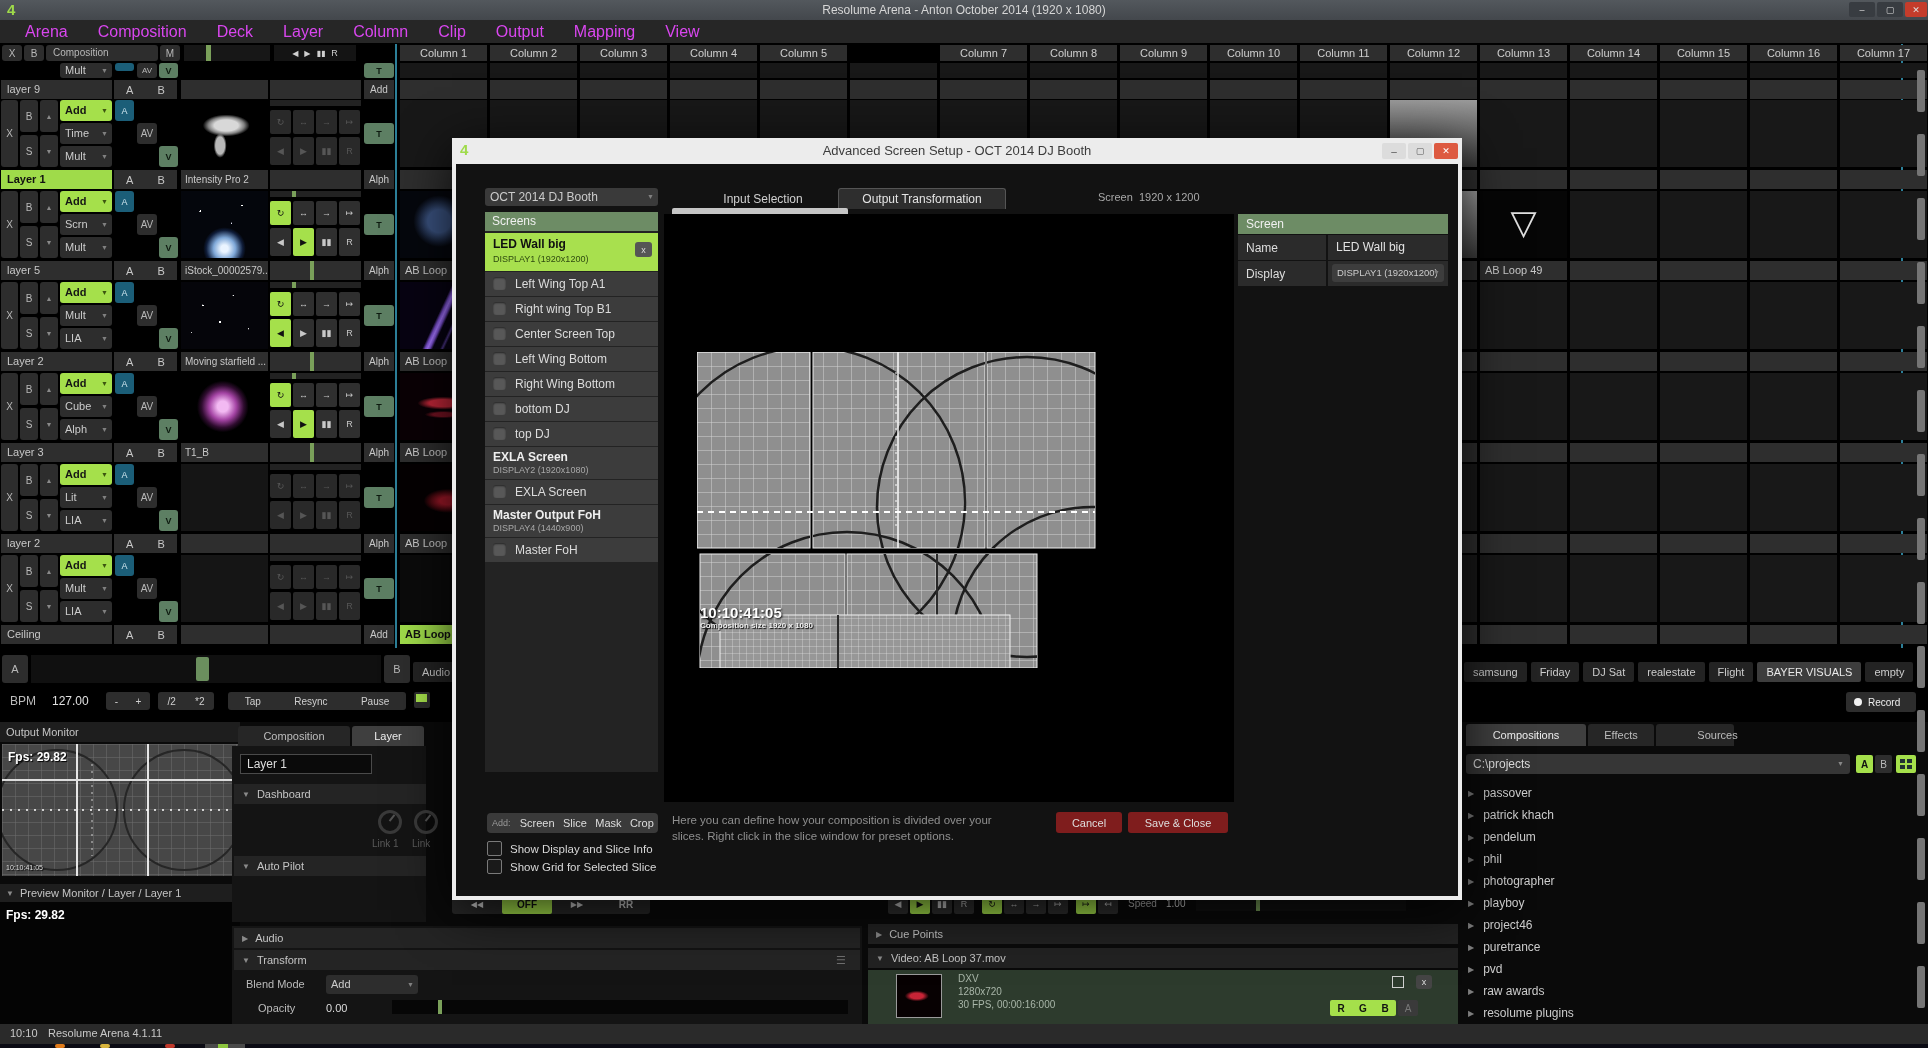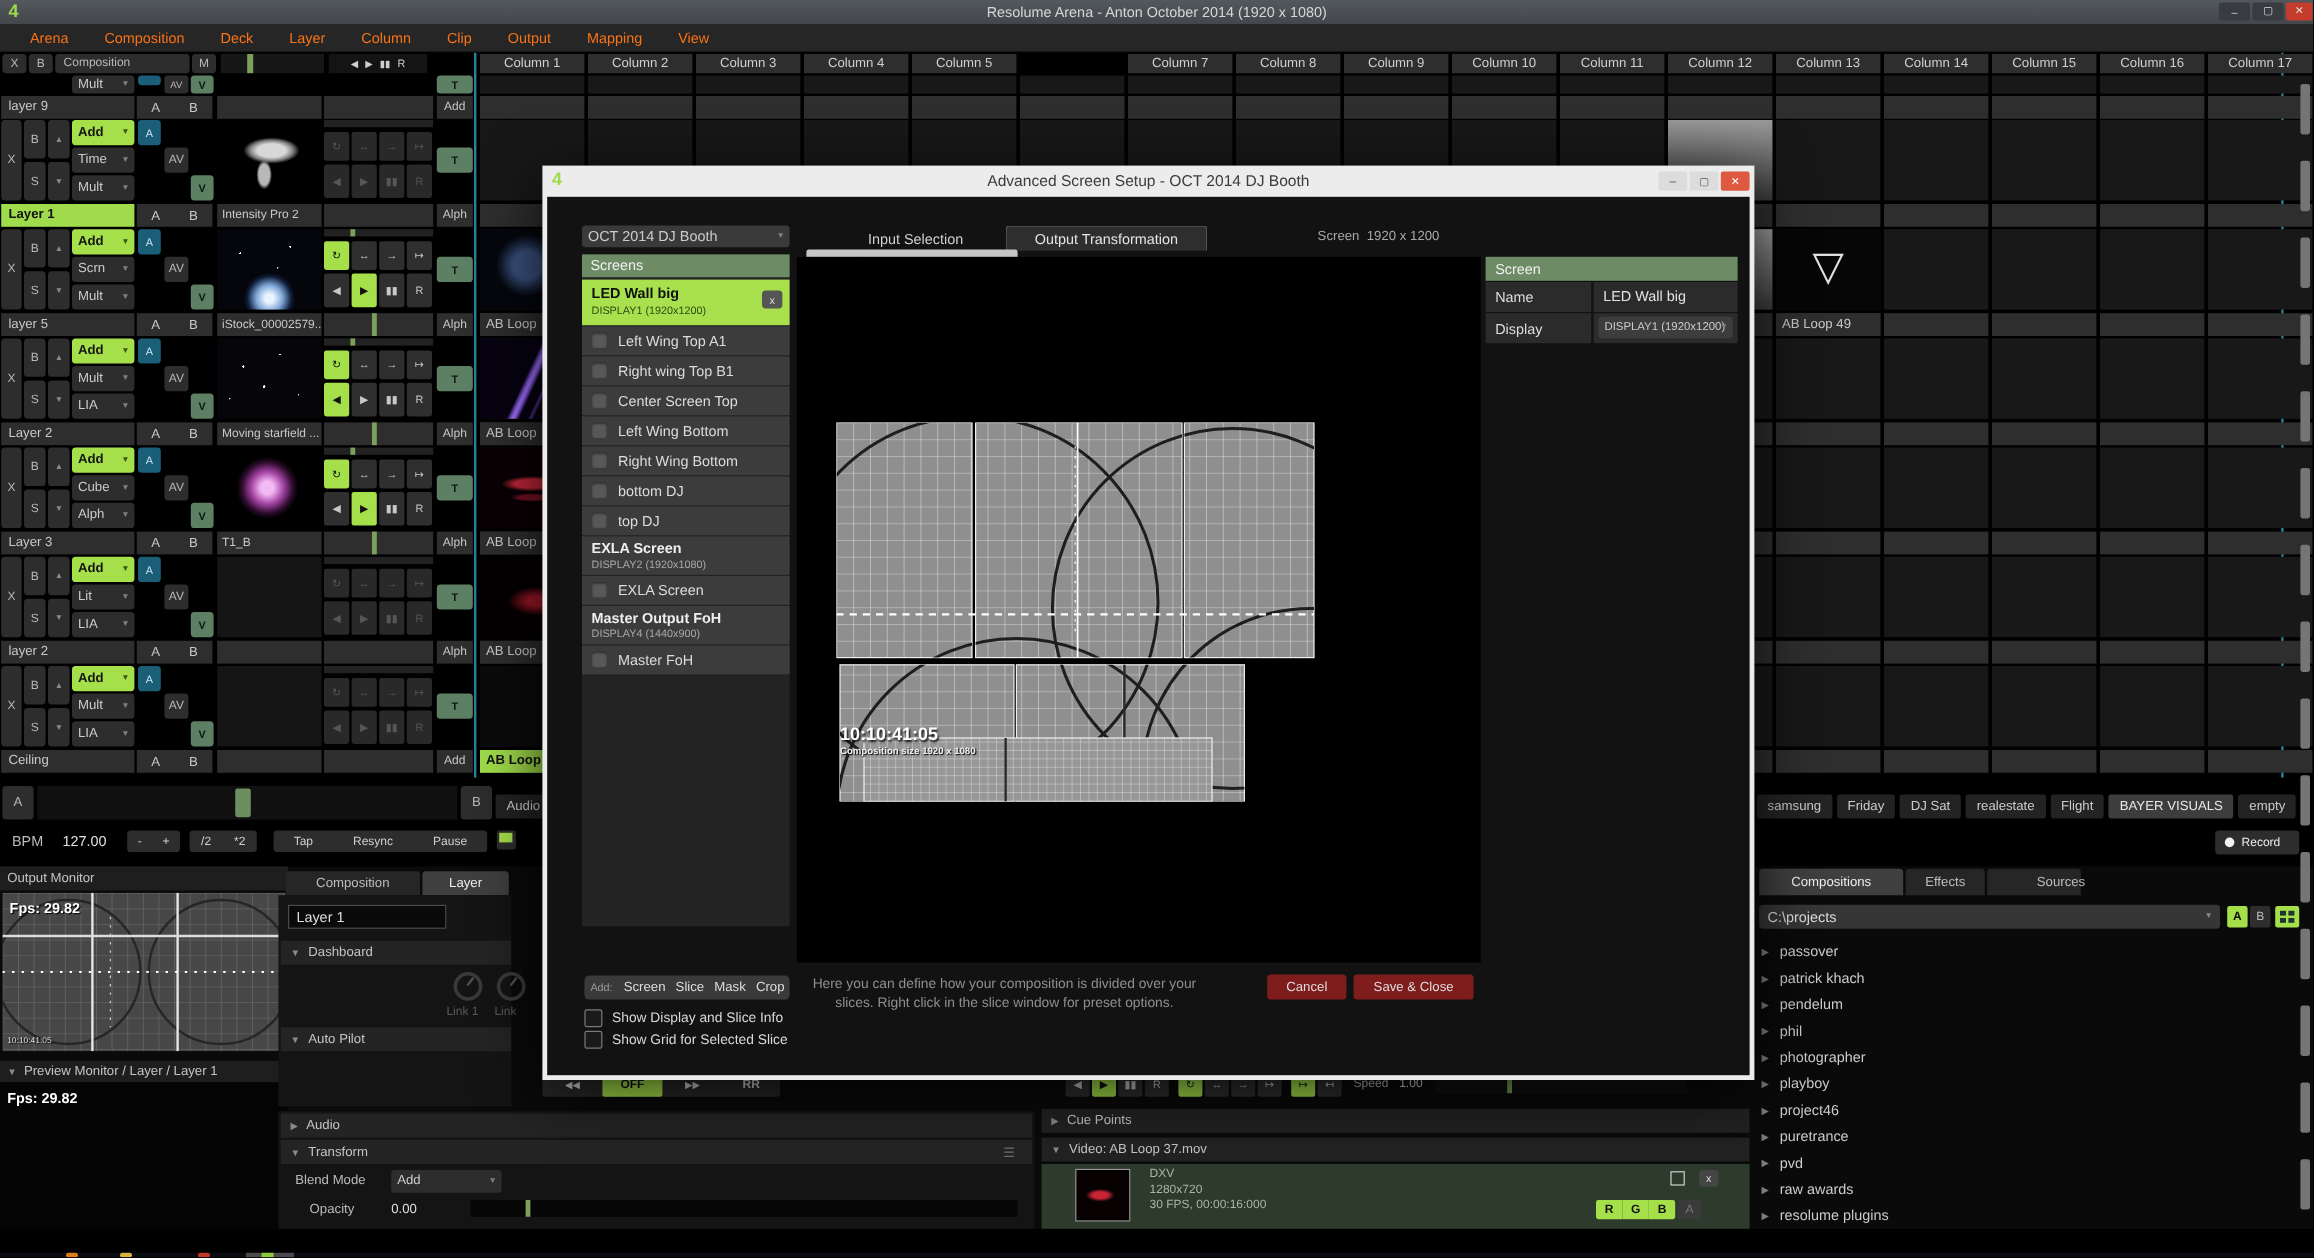--- a/index.html
+++ b/index.html
@@ -7,21 +7,21 @@
        font-family:"Liberation Sans","DejaVu Sans",sans-serif;color:#ccc;font-size:11px;}
   .abs{position:absolute;box-sizing:border-box;}
   .cen{display:flex;align-items:center;justify-content:center;}
   .nowrap{white-space:nowrap;overflow:hidden;}
   
   .titlebar{left:0;top:0;width:1928px;height:20px;background:linear-gradient(#53585d,#43474c);}
   .titlebar .title{position:absolute;left:0;right:0;top:0;height:20px;text-align:center;line-height:20px;color:#d6d6d6;font-size:12px;}
   .logo4{color:#9fdb4a;font-weight:bold;font-size:15px;line-height:18px;}
   .winbtn{height:15px;border-radius:2px;color:#ddd;font-size:9px;}
   .menubar{left:0;top:20px;width:1928px;height:24px;background:#262626;border-bottom:1px solid #000;display:flex;align-items:center;padding-left:10px;gap:0;}
-  .menu-item{padding:0 15px;color:#f97316;font-size:12px;line-height:24px;}
+  .menu-item{padding:0 15px;color:#d946ef;font-size:16px;line-height:24px;}
   
   .lbtn{background:#2d2d2d;border-radius:3px;color:#b8b8b8;font-size:10px;}
   .abtn{background:#1b5e78;border-radius:3px;color:#cfe6ef;font-size:9px;}
   .vbtn{background:#5d7f63;border-radius:3px;color:#0e1a10;font-size:9px;font-weight:bold;}
   .dd{background:#2d2d2d;border-radius:3px;color:#ccc;font-size:11px;line-height:21px;padding-left:5px;position:absolute;}
   .dd.green{background:#a5e04b;color:#151515;font-weight:bold;}
   .dd .caret{position:absolute;right:4px;top:0;font-size:7px;color:#808080;}
   .dd.green .caret{color:#3c5510;}
   .tic{background:#2f2f2f;color:#c8c8c8;font-size:9px;border-radius:2px;}
   .tic.act{background:#a5e04b;color:#111;}
@@ -63,21 +63,21 @@
   .scr-item{position:absolute;left:29px;width:173px;background:#3c3c3c;}
   .scr-item .cb{position:absolute;left:8px;top:5px;width:13px;height:13px;background:#585858;border-radius:3px;box-shadow:inset 0 1px 2px rgba(0,0,0,.6);}
   .scr-item .lab{position:absolute;left:30px;top:0;line-height:24px;color:#dcdcdc;font-size:12px;}
   .scr-sel{background:#a8e04e;}
   .scr-sel .nm{position:absolute;left:8px;top:4px;color:#101010;font-weight:bold;font-size:12px;}
   .scr-sel .sub{position:absolute;left:8px;top:21px;color:#2e4a10;font-size:9px;}
   .scr-grp .nm{position:absolute;left:8px;top:3px;color:#efefef;font-weight:bold;font-size:12px;}
   .scr-grp .sub{position:absolute;left:8px;top:18px;color:#a8a8a8;font-size:9px;}
   .xbtn{position:absolute;right:6px;top:9px;width:17px;height:15px;background:#555;border-radius:3px;color:#ddd;font-size:9px;}
   .dcheck{width:13px;height:13px;border:1px solid #7a7a7a;border-radius:2px;background:#1a1a1a;}
-  .helptxt{color:#8f8f8f;font-size:11.5px;line-height:16px;text-align:center;}
+  .helptxt{color:#8f8f8f;font-size:11.5px;line-height:16px;}
   .dbtn{background:#7f1d1d;border-radius:3px;color:#dedede;font-size:11px;}
   .proplabel{background:#2b2b2b;color:#ddd;font-size:12px;padding-left:8px;display:flex;align-items:center;}
   .ghost{background:rgba(222,222,222,0.88);border-radius:2px;}
   .ghost .gt{position:absolute;left:28px;top:3px;color:#bfbfbf;font-size:15px;}
   .ghost .dot{position:absolute;left:10px;top:9px;width:8px;height:8px;border-radius:50%;background:#a8a8a8;}
   .tc-big{color:#fff;font-weight:bold;font-size:15px;text-shadow:1px 1px 2px #000;}
   .tc-small{color:#efefef;font-weight:bold;font-size:8px;text-shadow:1px 1px 1px #000;}
 </style>
 </head>
 <body>
@@ -323,20 +323,24 @@
       <div class="filerow">
         <span class="arrow">▶</span>
         <span>raw awards</span>
       </div>
       <div class="filerow">
         <span class="arrow">▶</span>
         <span>resolume plugins</span>
       </div>
     </div>
 
+  <div class="abs" style="left:0;top:1024px;width:1928px;height:20px;background:#2a2a2a;">
+    <span style="position:absolute;left:10px;top:3px;color:#c8c8c8;font-size:11px;">10:10</span>
+    <span style="position:absolute;left:48px;top:3px;color:#c8c8c8;font-size:11px;">Resolume Arena 4.1.11</span>
+  </div>
   <div class="abs" style="left:0;top:1044px;width:1928px;height:4px;background:#0b0b14;">
     <div style="position:absolute;left:55px;top:0;width:10px;height:4px;background:#e07b1a;border-radius:2px;"></div>
     <div style="position:absolute;left:100px;top:0;width:10px;height:4px;background:#d8b43c;border-radius:2px;"></div>
     <div style="position:absolute;left:165px;top:0;width:10px;height:4px;background:#c0392b;border-radius:2px;"></div>
     <div style="position:absolute;left:205px;top:0;width:40px;height:4px;background:#4a4a4a;"></div>
     <div style="position:absolute;left:218px;top:0;width:10px;height:4px;background:#8dc63f;"></div>
   </div>
 
   <div class="abs dlg">
     <div class="dlg-title">

